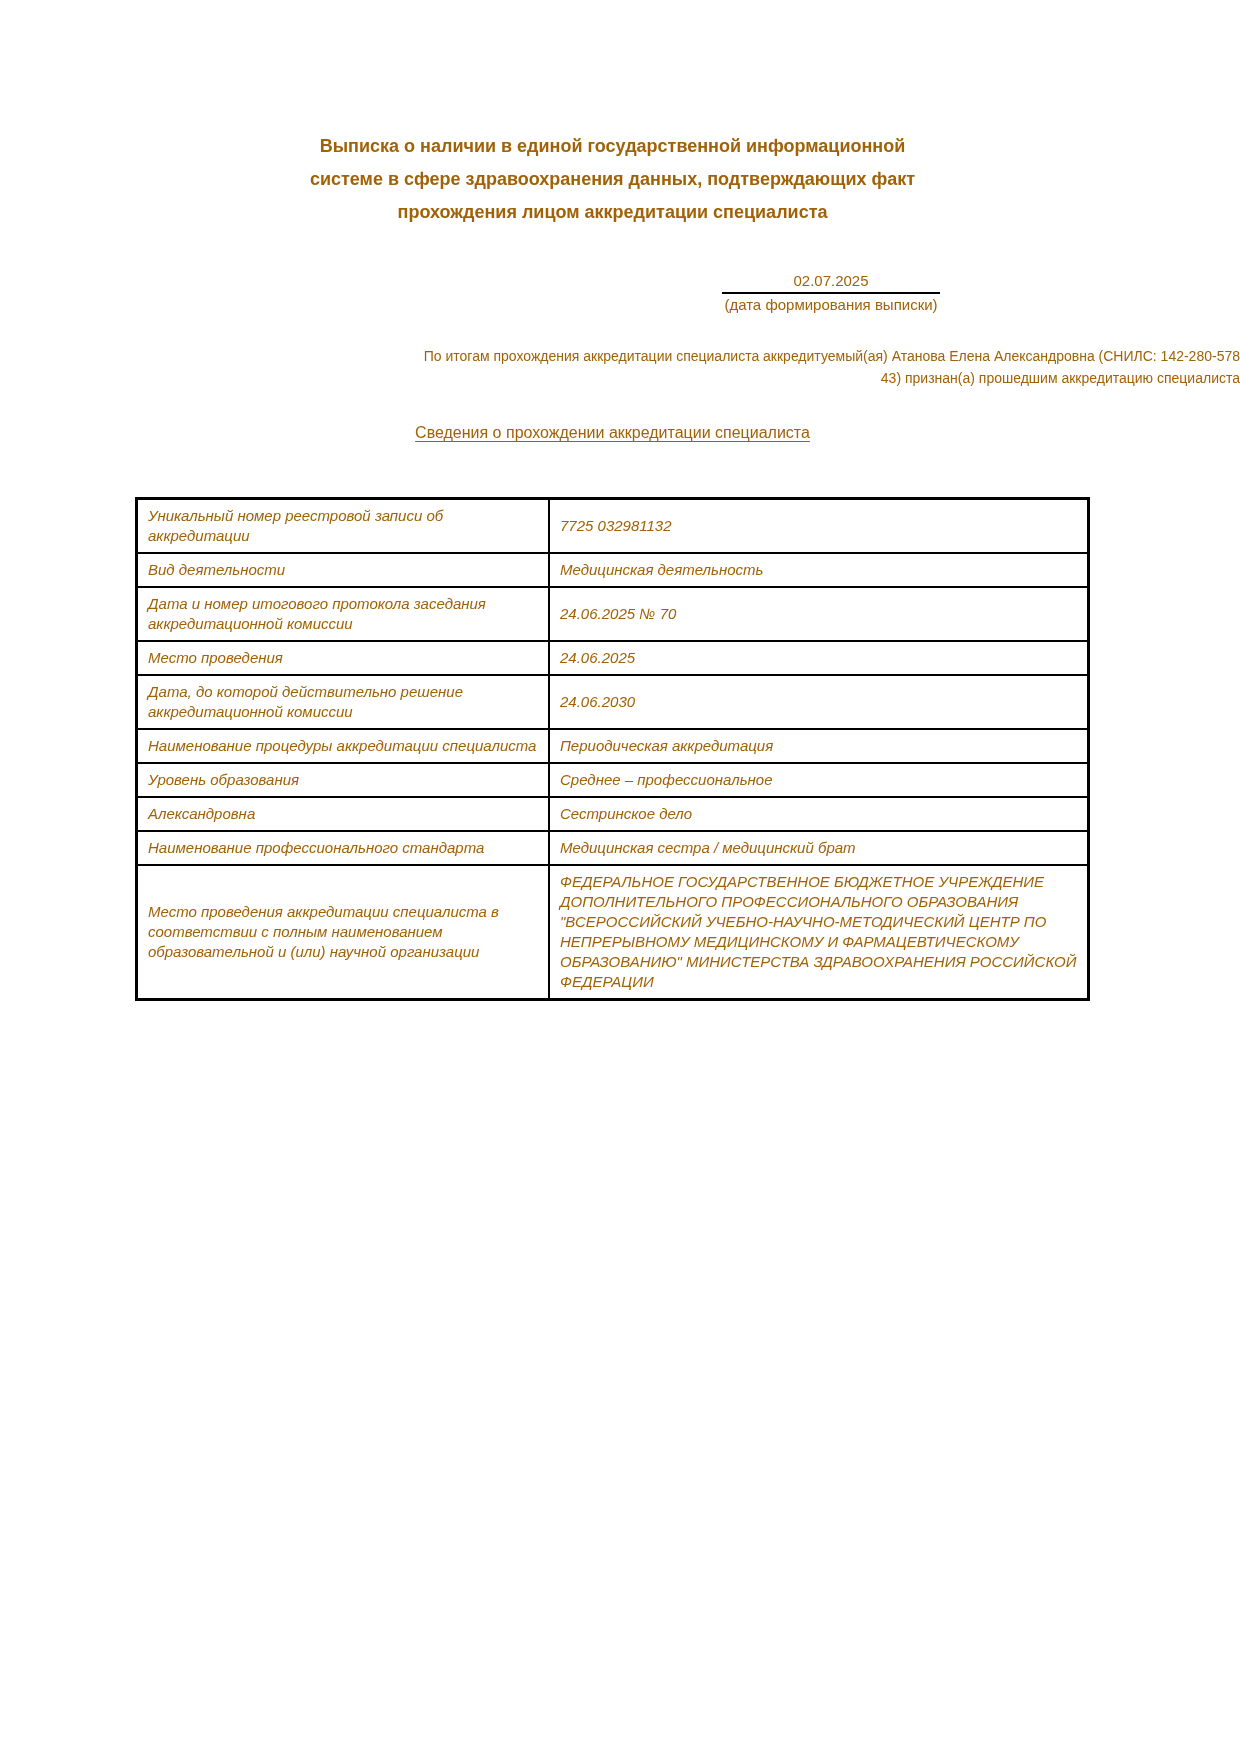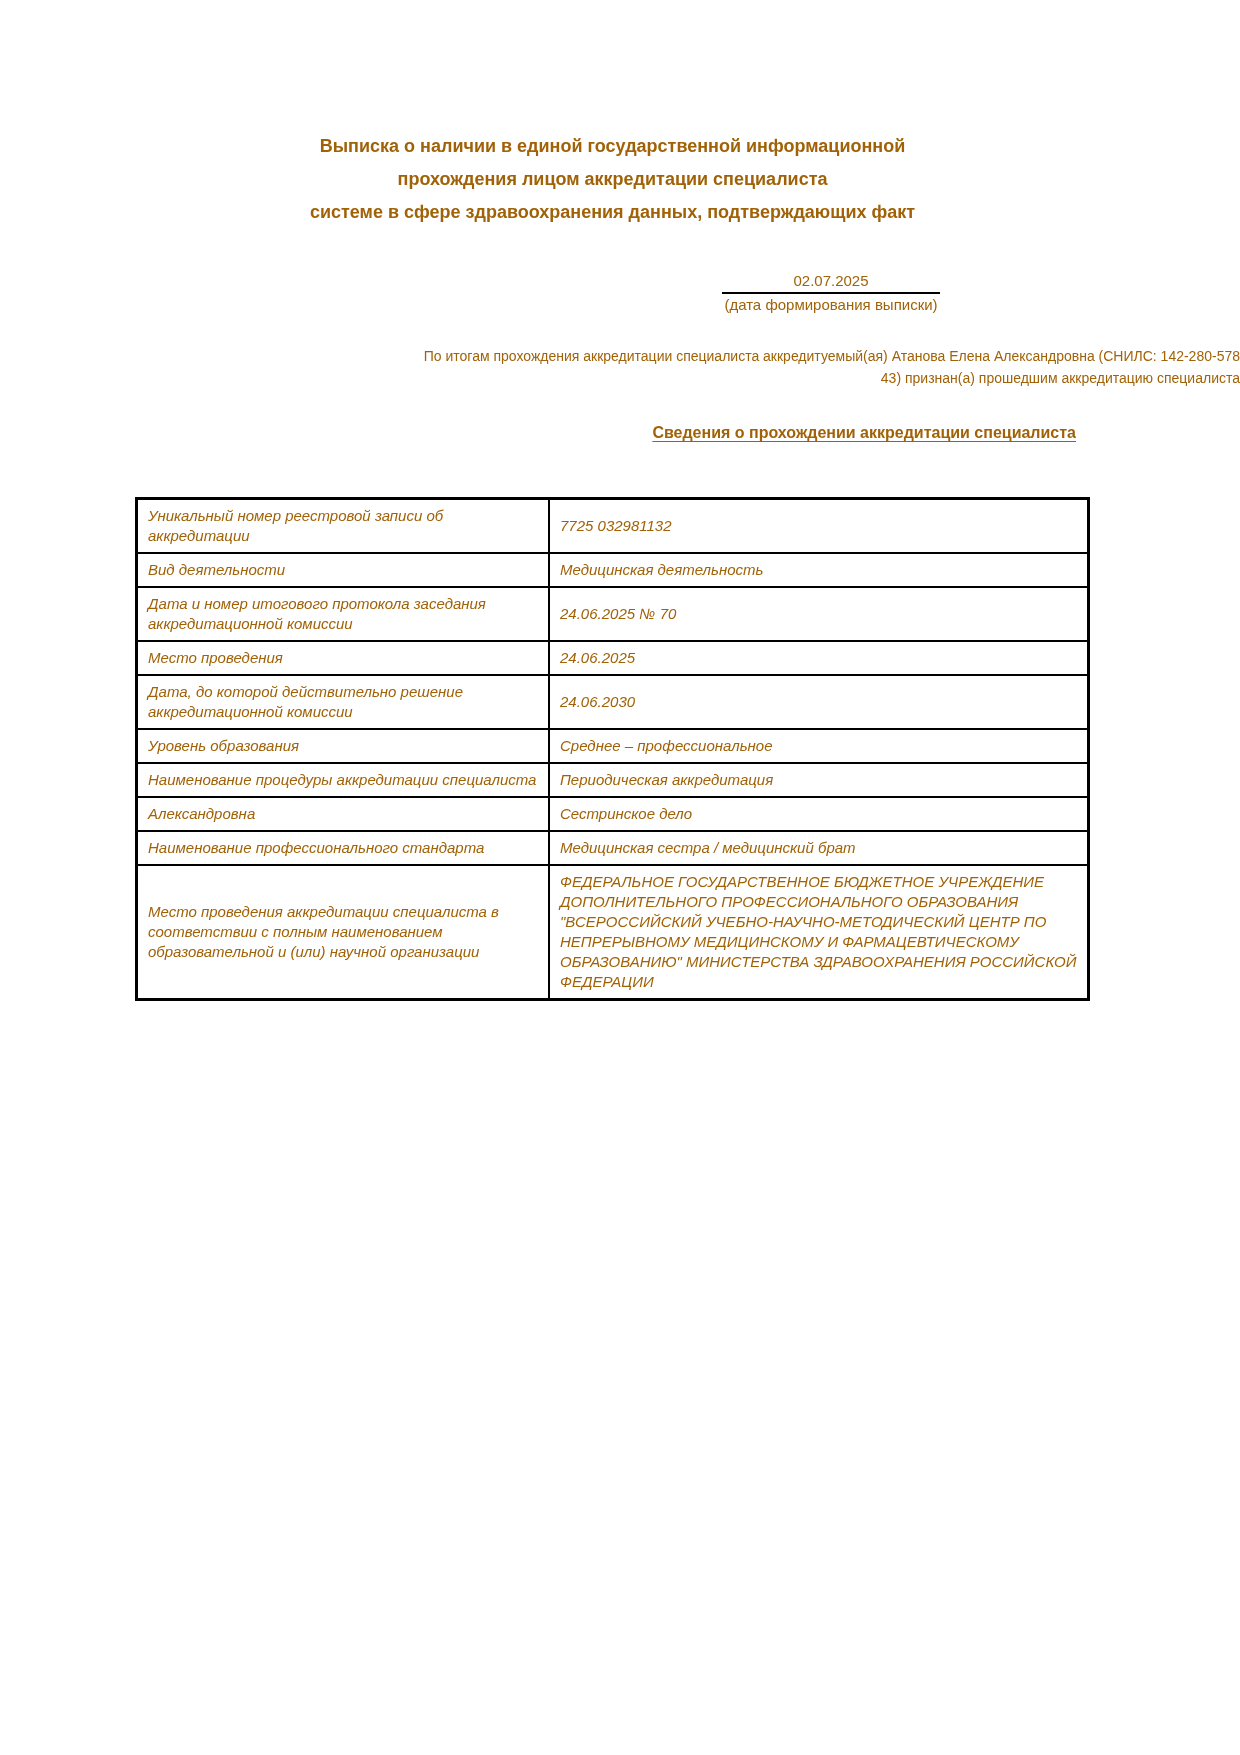--- a/index.html
+++ b/index.html
@@ -48,28 +48,27 @@
     position: absolute;
     left: 0;
     top: 345px;
     width: 1240px;
     text-align: right;
     font-size: 14px;
     line-height: 22px;
   }
   .section-heading {
     position: absolute;
-    left: 121px;
+    left: 135px;
     top: 424px;
     width: 955px;
-    text-align: right;
+    text-align: center;
     font-size: 16px;
     text-decoration: underline;
     text-underline-offset: 3px;
-    font-weight: bold;
   }
   .registry-heading {
     position: absolute;
     left: 135px;
     top: 459px;
     width: 955px;
     text-align: center;
     font-size: 19px;
     font-weight: 700;
   }
@@ -95,22 +94,22 @@
     width: 390px;
   }
 </style>
 </head>
 <body>
 
 <div class="page">
 
   <div class="doc-title">
     <div>Выписка о наличии в единой государственной информационной</div>
+    <div>системе в сфере здравоохранения данных, подтверждающих факт</div>
     <div>прохождения лицом аккредитации специалиста</div>
-    <div>системе в сфере здравоохранения данных, подтверждающих факт</div>
   </div>
 
   <div class="date-block">
     <span class="date-value">02.07.2025</span>
     <span class="date-caption">(дата формирования выписки)</span>
   </div>
 
   <div class="intro">
     <div>По итогам прохождения аккредитации специалиста аккредитуемый(ая) Атанова Елена Александровна (СНИЛС: 142-280-578</div>
     <div>43) признан(а) прошедшим аккредитацию специалиста</div>
@@ -135,26 +134,26 @@
       </tr>
       <tr>
         <td class="cell-label">Место проведения</td>
         <td class="cell-value">24.06.2025</td>
       </tr>
       <tr>
         <td class="cell-label">Дата, до которой действительно решение аккредитационной комиссии</td>
         <td class="cell-value">24.06.2030</td>
       </tr>
       <tr>
+        <td class="cell-label">Наименование процедуры аккредитации специалиста</td>
+        <td class="cell-value">Периодическая аккредитация</td>
+      </tr>
+      <tr>
         <td class="cell-label">Уровень образования</td>
         <td class="cell-value">Среднее – профессиональное</td>
-      </tr>
-      <tr>
-        <td class="cell-label">Наименование процедуры аккредитации специалиста</td>
-        <td class="cell-value">Периодическая аккредитация</td>
       </tr>
       <tr>
         <td class="cell-label">Александровна</td>
         <td class="cell-value">Сестринское дело</td>
       </tr>
       <tr>
         <td class="cell-label">Наименование профессионального стандарта</td>
         <td class="cell-value">Медицинская сестра / медицинский брат</td>
       </tr>
       <tr>

